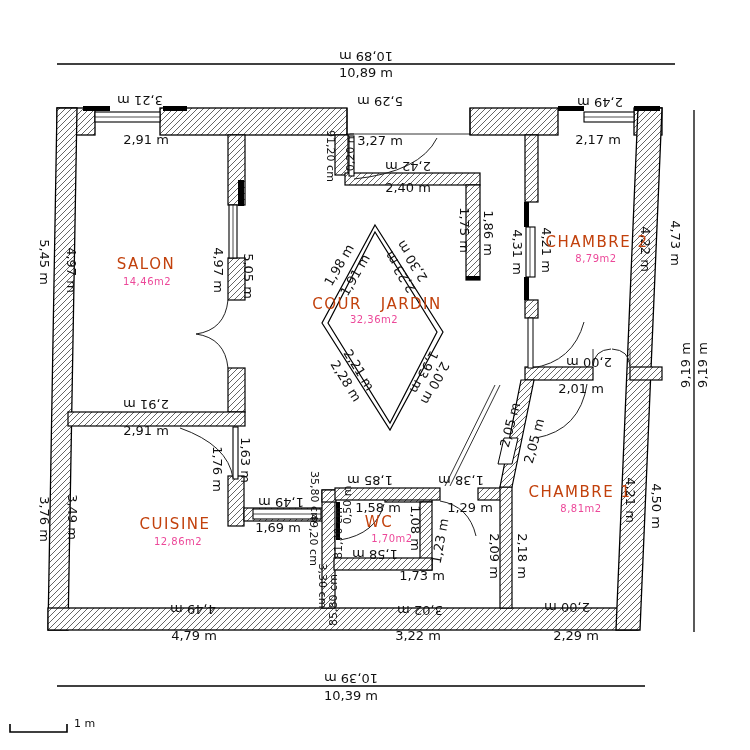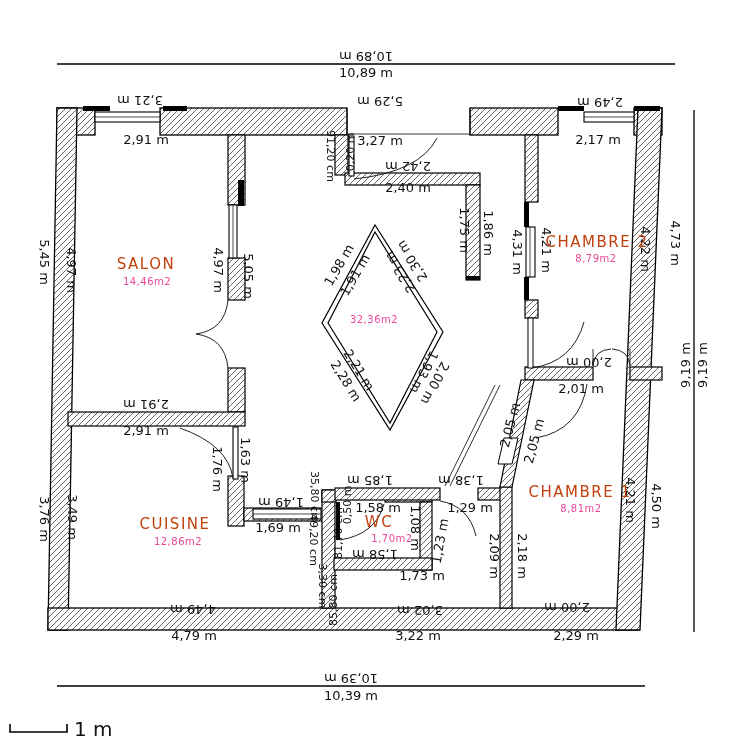--- a/index.html
+++ b/index.html
@@ -7,21 +7,21 @@
         font-family:"DejaVu Sans","Liberation Sans",sans-serif;color:#111;}
   .plan svg{position:absolute;left:0;top:0;}
   #labels{position:absolute;left:0;top:0;width:750px;height:750px;pointer-events:none;}
   .dim{position:absolute;font-size:13px;line-height:1;color:#111;white-space:pre;
        transform-origin:center center;}
   .room-name{position:absolute;font-size:15px;letter-spacing:1.5px;color:#c2410c;white-space:pre;
        transform:translate(-50%,-50%);}
   .room-area{position:absolute;font-size:10px;letter-spacing:.5px;color:#ec4899;white-space:pre;
        transform:translate(-50%,-50%);}
   .brand{position:absolute;right:14px;top:711px;font-size:15px;color:#333;}
-  .scale-label{position:absolute;left:74px;top:717px;font-size:20px;color:#111;}
+  .scale-label{position:absolute;left:74px;top:717px;font-size:11px;color:#111;}
 </style>
 </head>
 <body>
 
 <div class="plan">
 
   <svg width="750" height="750" viewBox="0 0 750 750">
     <defs>
       <pattern id="hatch" width="6" height="6" patternUnits="userSpaceOnUse">
         <rect width="6" height="6" fill="#fff"></rect>
@@ -221,17 +221,18 @@
       <span class="room-name" style="left: 146px; top: 264px;">SALON</span>
       <span class="room-area" style="left: 147px; top: 281px;">14,46m2</span>
       <span class="room-name" style="left: 175px; top: 524px;">CUISINE</span>
       <span class="room-area" style="left: 178px; top: 541px;">12,86m2</span>
       <span class="room-name" style="left: 379px; top: 522px;">WC</span>
       <span class="room-area" style="left: 380px; top: 538px; margin-left: 12px;">1,70m2</span>
       <span class="room-name" style="left: 580px; top: 492px;">CHAMBRE 1</span>
       <span class="room-area" style="left: 581px; top: 508px;">8,81m2</span>
       <span class="room-name" style="left: 597px; top: 242px;">CHAMBRE 2</span>
       <span class="room-area" style="left: 596px; top: 258px;">8,79m2</span>
+      <span class="room-name" style="left: 377px; top: 304px;">COUR   JARDIN</span>
       <span class="room-area" style="left: 374px; top: 319px;">32,36m2</span>
     </div>
 
   <span class="scale-label">1 m</span>
 </div>
 
 </body></html>

